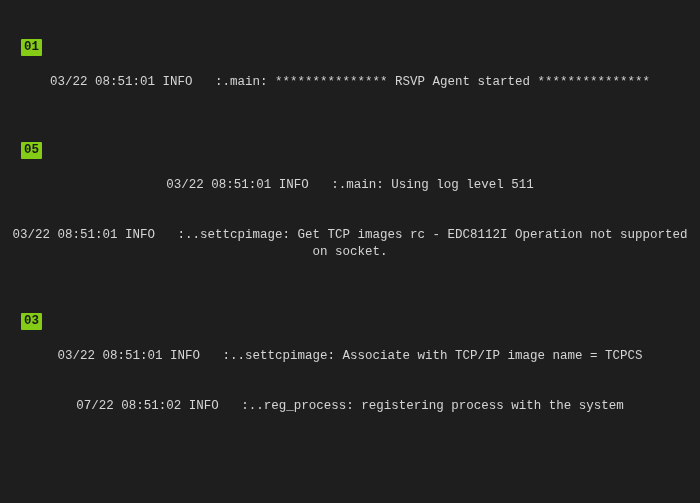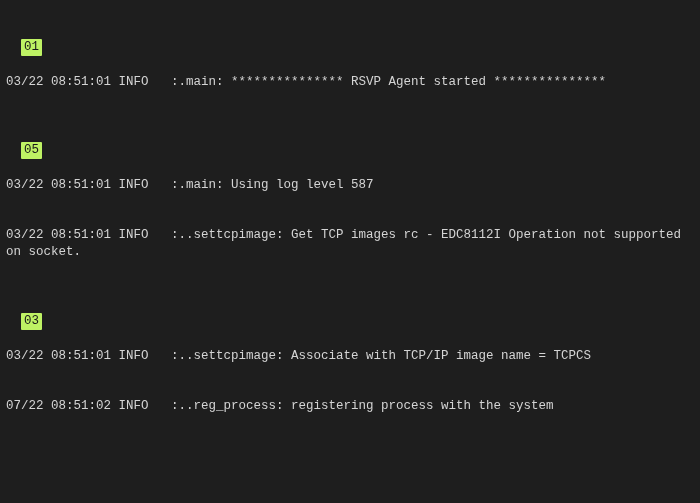--- a/index.html
+++ b/index.html
@@ -14,42 +14,43 @@
     height: 503px;
     overflow: hidden;
   }
   .log-area {
     padding: 4px 6px;
     white-space: pre-wrap;
     word-break: break-word;
   }
   .marker {
     display: inline-block;
-    background: #bef264;
+    background: #84cc16;
     color: #1a1a1a;
-    font-weight: normal;
+    font-weight: bold;
     padding: 0 3px;
     margin: 1px 0;
     border-radius: 1px;
   }
   .line {
     display: block;
+    text-align: center;
   }
 </style>
 </head>
 <body>
 
 <div class="log-area">
   
   <span class="marker">01</span>
   <span class="line">03/22 08:51:01 INFO   :.main: *************** RSVP Agent started ***************</span>
 
   
   <span class="marker">05</span>
-  <span class="line">03/22 08:51:01 INFO   :.main: Using log level 587</span>
+  <span class="line">03/22 08:51:01 INFO   :.main: Using log level 511</span>
   <span class="line">03/22 08:51:01 INFO   :..settcpimage: Get TCP images rc - EDC8112I Operation not supported on socket.</span>
 
   
   <span class="marker">03</span>
   <span class="line">03/22 08:51:01 INFO   :..settcpimage: Associate with TCP/IP image name = TCPCS</span>
   <span class="line">07/22 08:51:02 INFO   :..reg_process: registering process with the system</span>
   
   
 
   

